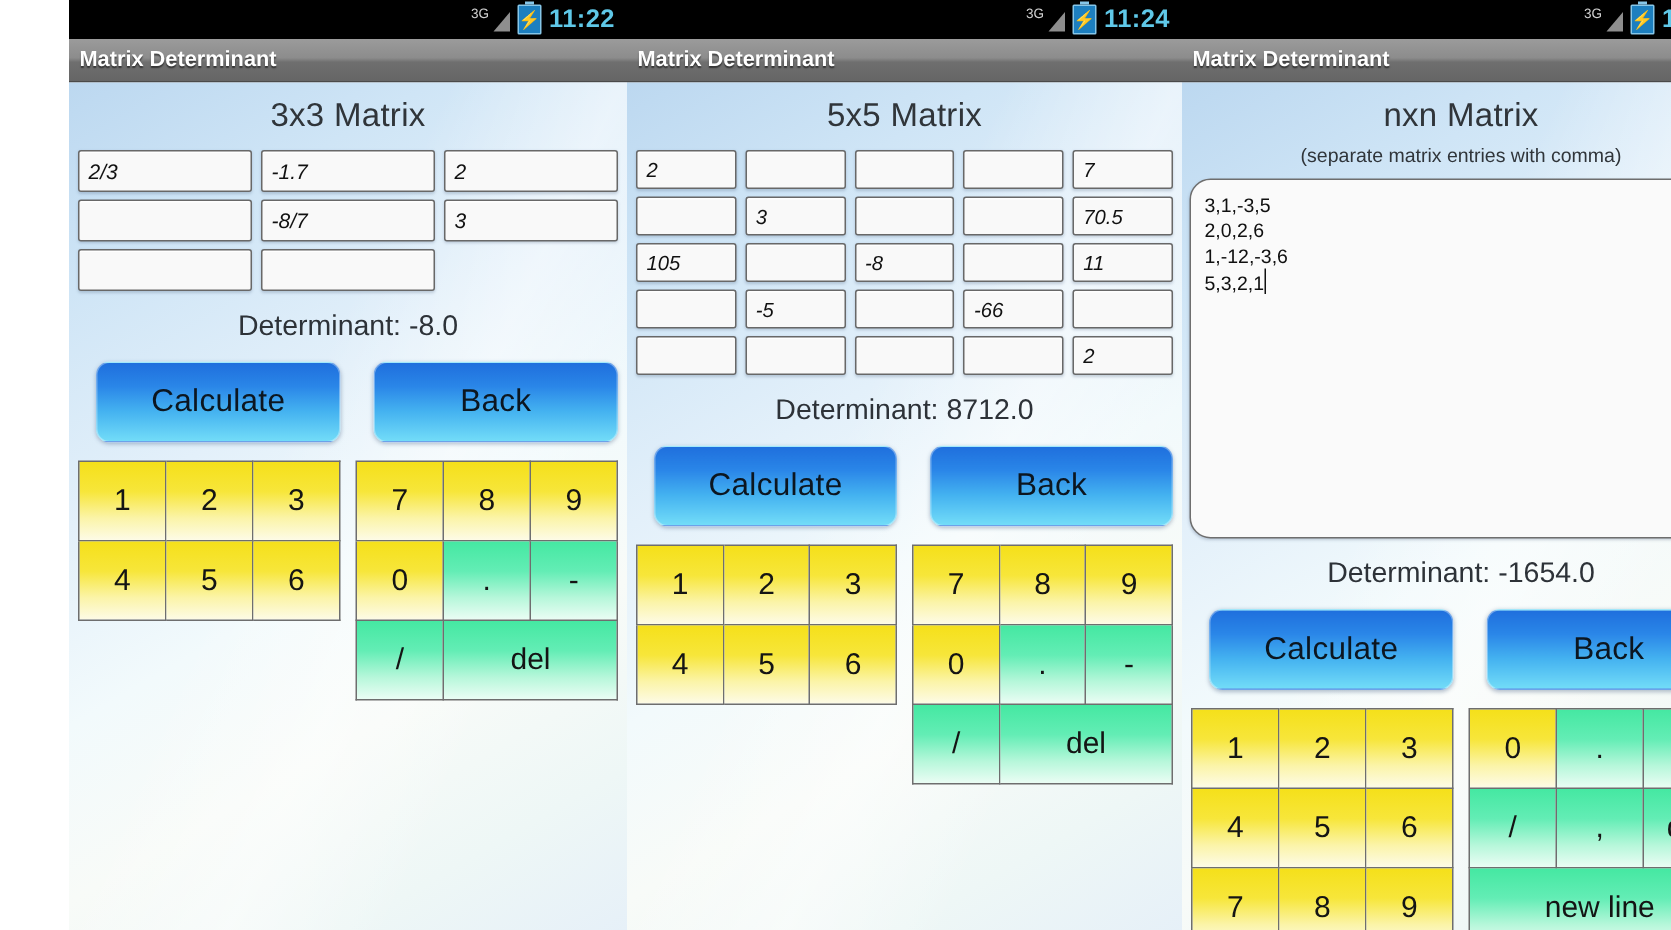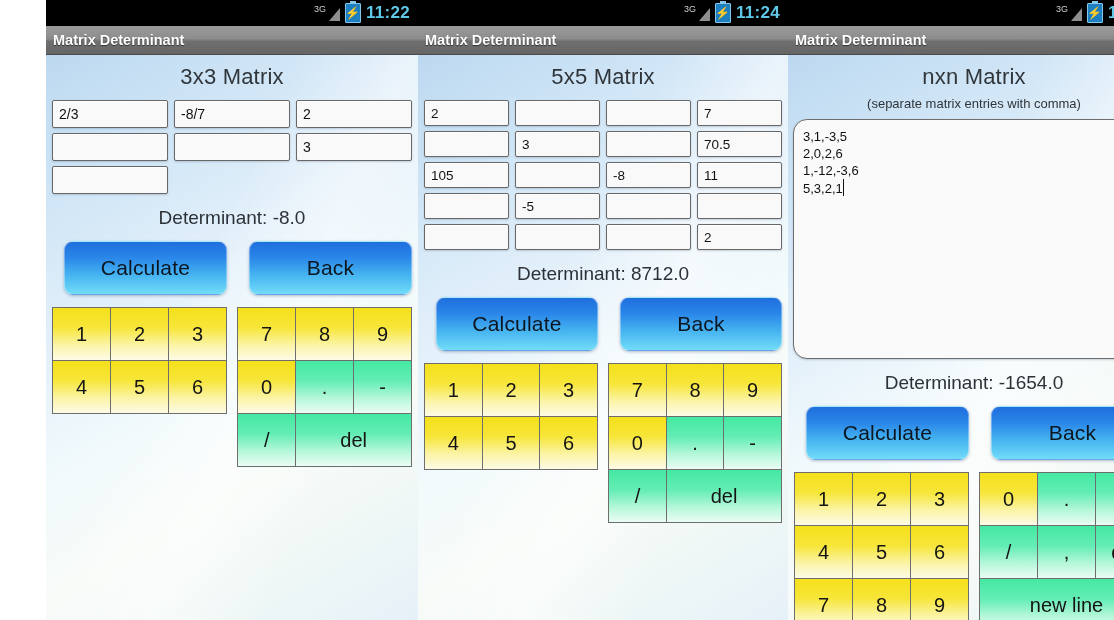--- a/index.html
+++ b/index.html
@@ -81,21 +81,21 @@
   }
 
   
   .mgrid{display:flex;justify-content:center;gap:6px;padding:0 6px;margin-top:10px;}
   .mcol{display:flex;flex-direction:column;gap:5px;flex:1;}
   .cell{
     background:#f9f9f9;border:1px solid #686868;border-radius:2px;
     box-shadow:0 1px 0 rgba(255,255,255,.9) inset, 0 1px 2px rgba(80,100,130,.28);
     height:26px;display:flex;align-items:center;
     padding-left:6px;font-size:14px;color:#111;
-    overflow:hidden;white-space:nowrap;
+    overflow:hidden;white-space:nowrap;font-style:italic;
   }
   .p2 .cell{height:24px;font-size:13.5px;}
 
   .det{
     text-align:center;color:#2d3238;font-size:19px;margin-top:13px;
   }
 
   
   .actions{display:flex;gap:10px;padding:0 6px;margin-top:12px;}
   .btn{
@@ -162,20 +162,21 @@
     <div class="app">
       <div class="heading">3x3 Matrix</div>
 
       <div class="mgrid">
         <div class="mcol">
           <div class="cell">2/3</div>
           <div class="cell"></div>
           <div class="cell"></div>
         </div>
         <div class="mcol">
+          <div class="cell">-1.7</div>
           <div class="cell">-8/7</div>
           <div class="cell"></div>
         </div>
         <div class="mcol">
           <div class="cell">2</div>
           <div class="cell">3</div>
         </div>
       </div>
 
       <div class="det">Determinant: -8.0</div>
@@ -253,20 +254,27 @@
           <div class="cell"></div>
         </div>
         <div class="mcol">
           <div class="cell"></div>
           <div class="cell"></div>
           <div class="cell">-8</div>
           <div class="cell"></div>
           <div class="cell"></div>
         </div>
         <div class="mcol">
+          <div class="cell"></div>
+          <div class="cell"></div>
+          <div class="cell"></div>
+          <div class="cell">-66</div>
+          <div class="cell"></div>
+        </div>
+        <div class="mcol">
           <div class="cell">7</div>
           <div class="cell">70.5</div>
           <div class="cell">11</div>
           <div class="cell"></div>
           <div class="cell">2</div>
         </div>
       </div>
 
       <div class="det">Determinant: 8712.0</div>
 

